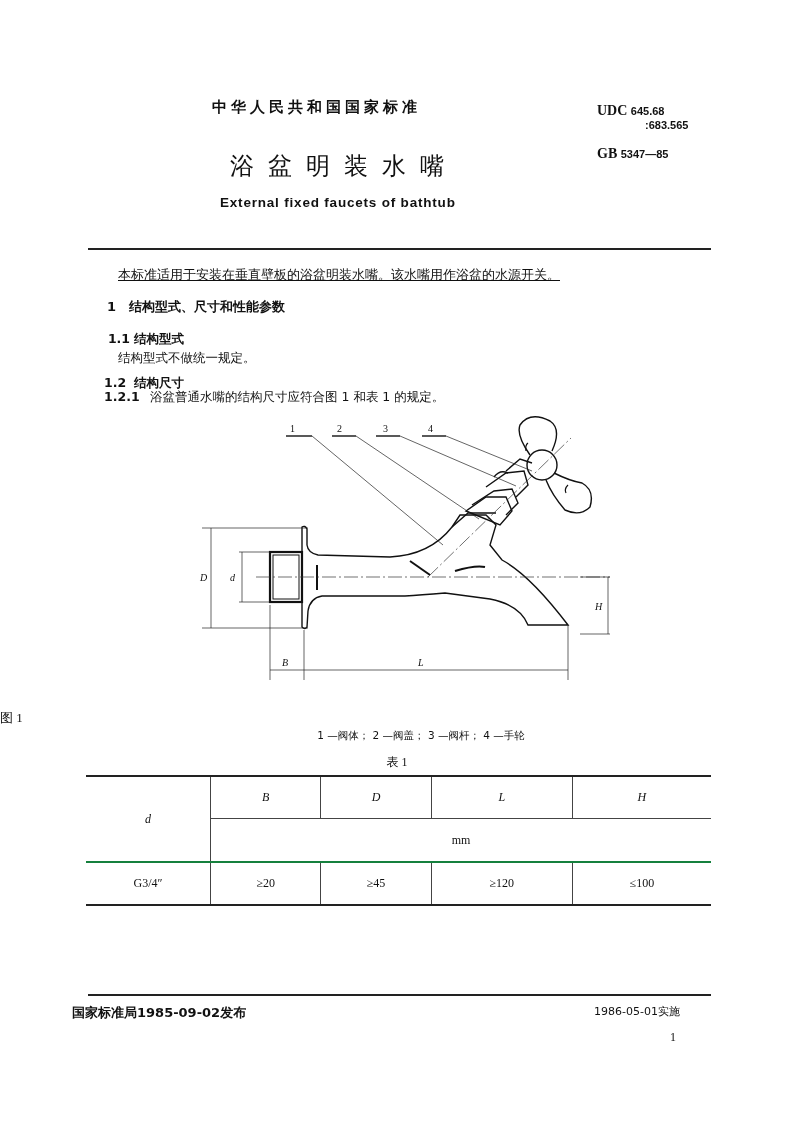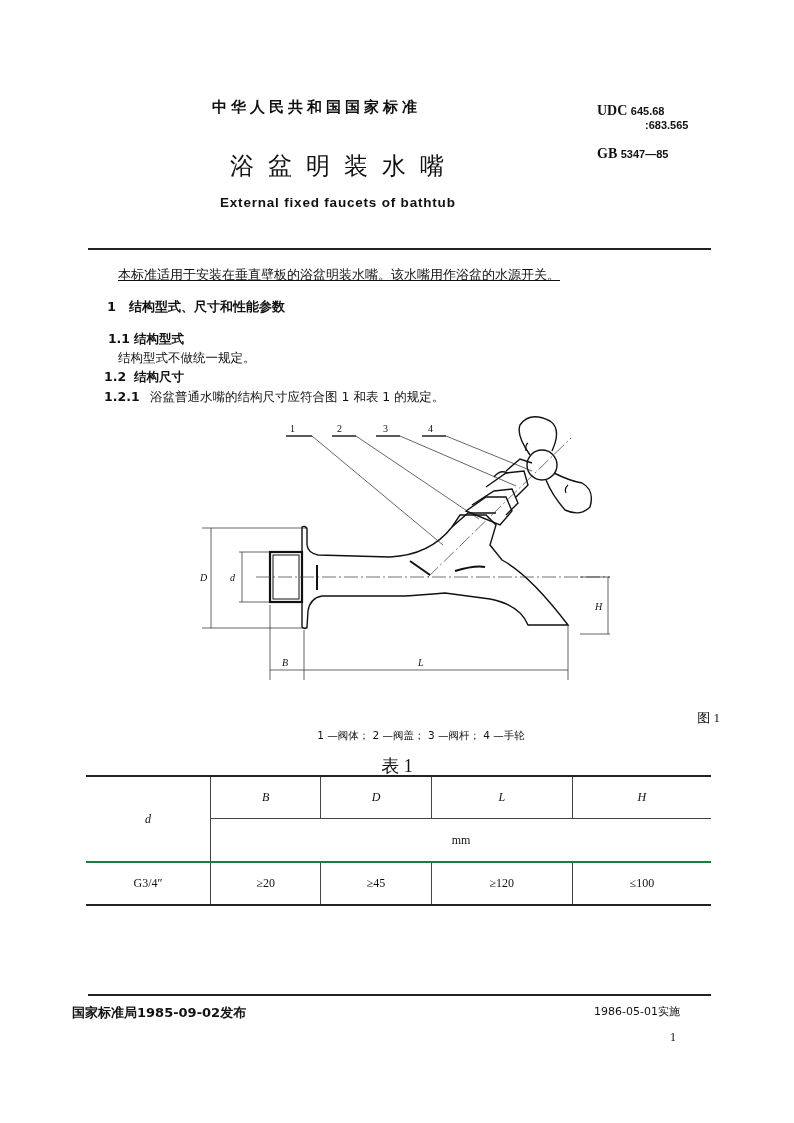--- a/index.html
+++ b/index.html
@@ -14,27 +14,27 @@
   .gb { left: 597px; top: 146px; font-family: "Liberation Serif", serif; font-weight: bold; font-size: 14px; }
   .rule-top { left: 88px; top: 248px; width: 623px; height: 2px; background: #222; }
   .para { font-size: 13px; text-decoration: underline; }
   .p-intro { left: 118px; top: 266px; }
   .h1 { left: 90px; top: 298px; font-size: 13px; font-weight: bold; margin-left: 17px; }
   .h1 .num { display: inline-block; width: 22px; }
   .h11 { left: 104px; top: 331px; font-size: 12.5px; font-weight: bold; }
   .h11 .num { display: inline-block; width: 30px; text-align: center; }
   .p11 { left: 118px; top: 350px; font-size: 12.5px; text-align: right; }
   .h12 { left: 104px; top: 369px; font-size: 12.5px; font-weight: bold; }
-  .h12 .num { display: inline-block; width: 30px; }
+  .h12 .num { display: inline-block; width: 30px; margin-top: 6px; }
   .h121 { left: 104px; top: 389px; font-size: 12.5px; }
   .h121 .num { display: inline-block; width: 46px; font-weight: bold; }
   .fig { left: 190px; top: 415px; width: 430px; height: 280px; }
-  .fig-cap { left: 0; width: 720px; text-align: right; top: 709px; font-size: 13px; font-family: "Liberation Serif", serif; }
+  .fig-cap { left: 0; width: 720px; text-align: left; top: 709px; font-size: 13px; font-family: "Liberation Serif", serif; }
   .fig-legend { left: 0; width: 794px; text-align: center; top: 729px; font-size: 10.5px; margin-left: 24px; }
-  .tbl-cap { left: 0; width: 794px; text-align: center; top: 754px; font-size: 18px; font-family: "Liberation Serif", serif; }
+  .tbl-cap { left: 0; width: 794px; text-align: center; top: 754px; font-size: 12px; font-family: "Liberation Serif", serif; }
   table.spec { position: absolute; left: 86px; top: 775px; width: 625px; border-collapse: collapse; font-family: "Liberation Serif", serif; font-size: 12px; }
   table.spec td { border: 1px solid #444; text-align: center; vertical-align: middle; }
   table.spec tr.r1 td { height: 39px; font-style: italic; }
   table.spec tr.r2 td { height: 40px; }
   table.spec tr.r3 td { height: 39px; }
   table.spec tr:first-child td { border-top: 2px solid #222; }
   table.spec tr:last-child td { border-bottom: 2px solid #222; }
   table.spec tr.r3 td { border-top: 2px solid #15803d; }
   table.spec td:first-child { border-left: none; width: 122px; }
   table.spec td:last-child { border-right: none; }

